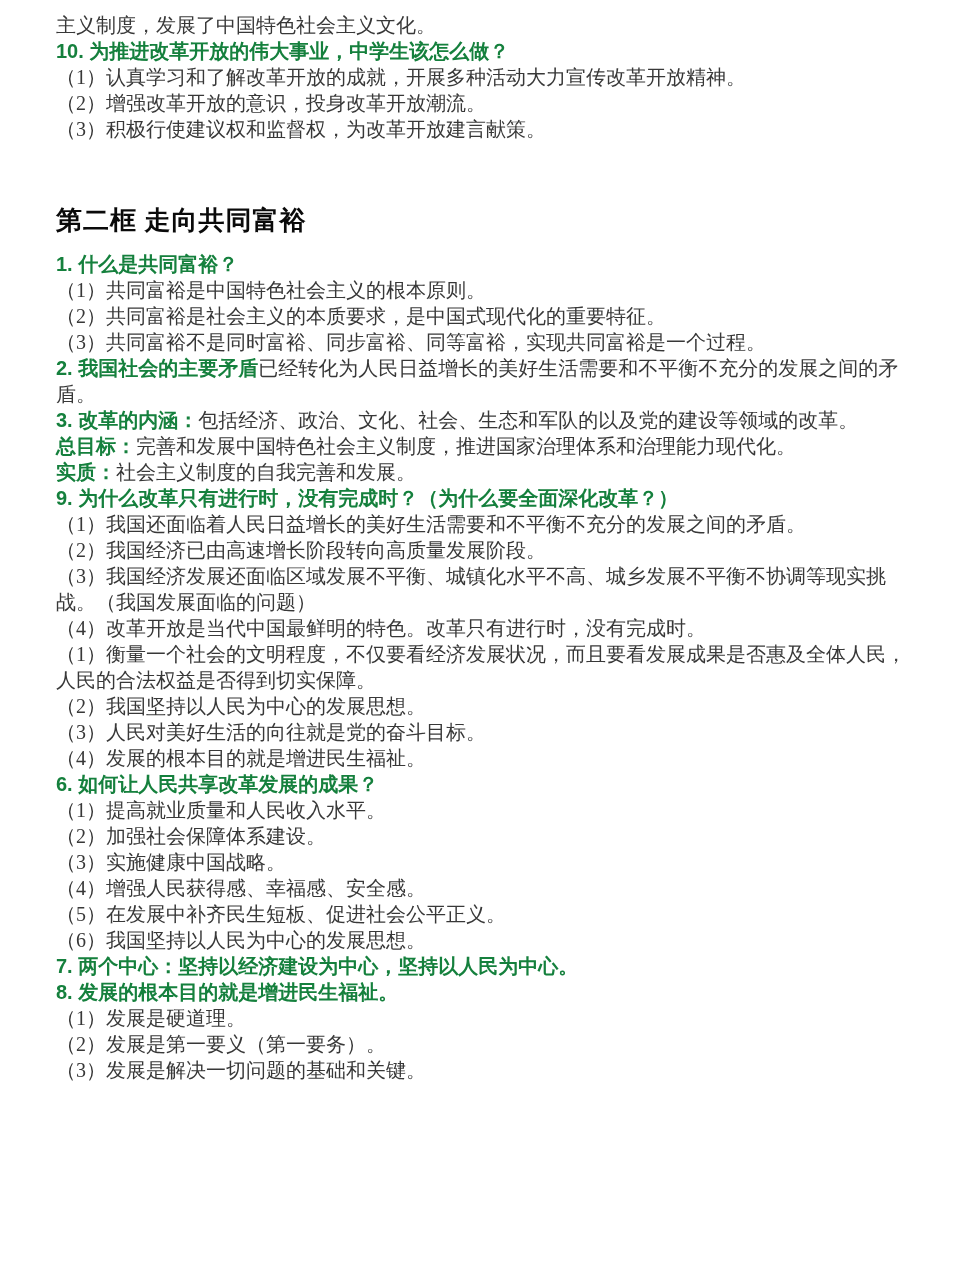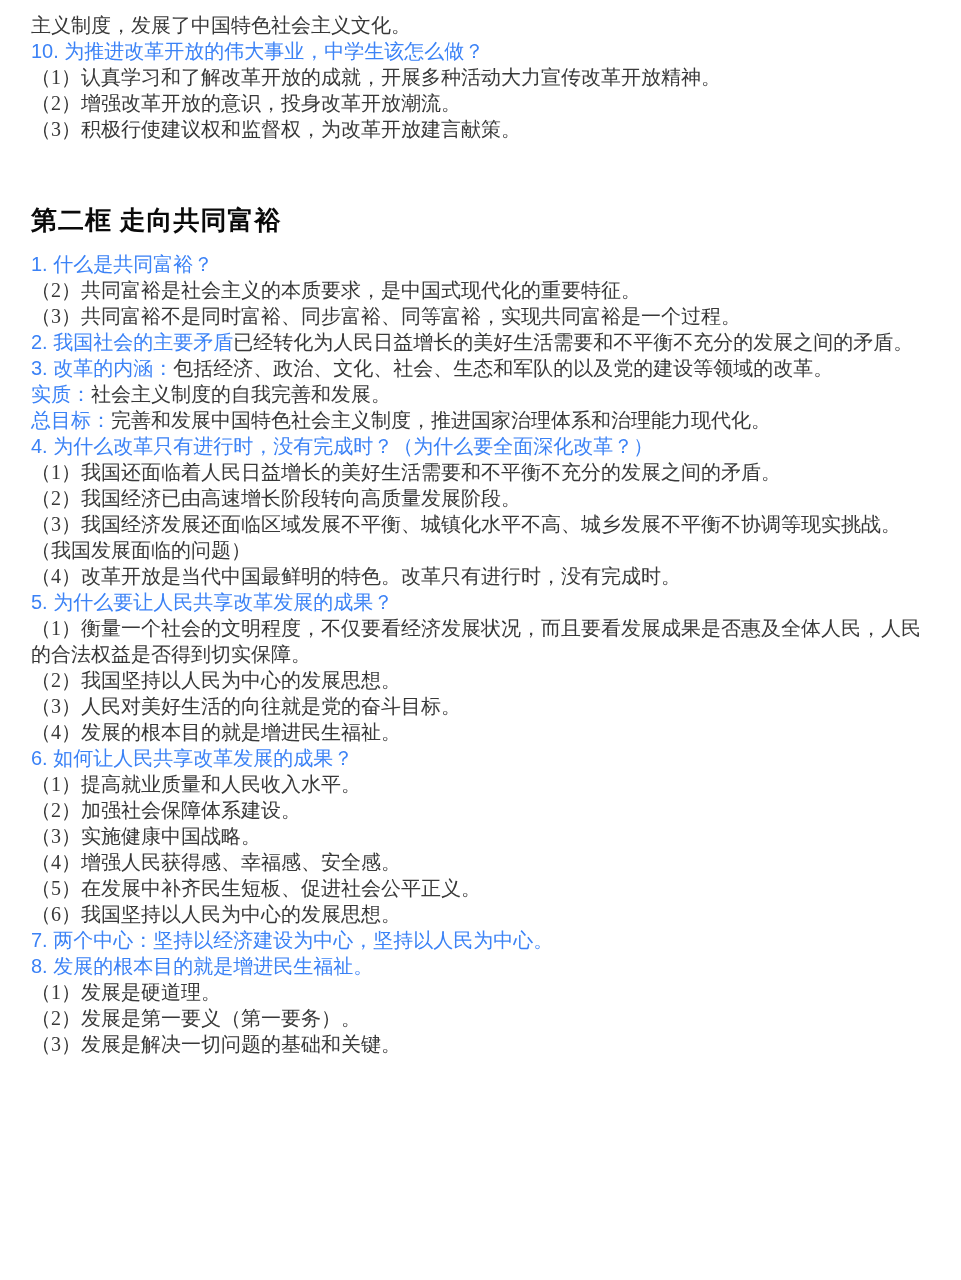--- a/index.html
+++ b/index.html
@@ -10,41 +10,41 @@
   body {
     width: 961px;
     height: 1280px;
     overflow: hidden;
     font-family: "Liberation Serif", serif;
   }
   .doc {
     box-sizing: border-box;
     width: 961px;
     height: 1084px;
-    padding: 12px 38px 0 31px;
+    padding: 12px 38px 0 56px;
     background: #ffffff;
     filter: blur(0.3px);
   }
   .line {
     margin: 0;
     font-size: 20px;
     line-height: 26px;
     color: #383838;
     word-break: break-all;
     overflow-wrap: anywhere;
   }
   .run {
     font-family: "Liberation Serif", serif;
     color: #383838;
     font-weight: 400;
   }
   .run.bold {
     font-family: "Liberation Sans", sans-serif;
-    font-weight: 400;
-    color: #3b82f6;
+    font-weight: 700;
+    color: #15803d;
   }
   .section-heading {
     margin: 63px 0 14px 0;
     font-family: Liberation Serif, serif;
     font-weight: 700;
     font-size: 26px;
     line-height: 32px;
     color: #0a0a0a;
     letter-spacing: 1px;
   }
@@ -56,32 +56,32 @@
   <div id="intro-block">
       <p class="line"><span class="run">主义制度，发展了中国特色社会主义文化。</span></p>
       <p class="line"><span class="run bold">10. 为推进改革开放的伟大事业，中学生该怎么做？</span></p>
       <p class="line"><span class="run">（1）认真学习和了解改革开放的成就，开展多种活动大力宣传改革开放精神。</span></p>
       <p class="line"><span class="run">（2）增强改革开放的意识，投身改革开放潮流。</span></p>
       <p class="line"><span class="run">（3）积极行使建议权和监督权，为改革开放建言献策。</span></p>
     </div>
   <h1 class="section-heading">第二框 走向共同富裕</h1>
   <div id="body-block">
       <p class="line"><span class="run bold">1. 什么是共同富裕？</span></p>
+      <p class="line"><span class="run">（1）共同富裕是中国特色社会主义的根本原则。</span></p>
       <p class="line"><span class="run">（2）共同富裕是社会主义的本质要求，是中国式现代化的重要特征。</span></p>
       <p class="line"><span class="run">（3）共同富裕不是同时富裕、同步富裕、同等富裕，实现共同富裕是一个过程。</span></p>
       <p class="line"><span class="run bold">2. 我国社会的主要矛盾</span><span class="run">已经转化为人民日益增长的美好生活需要和不平衡不充分的发展之间的矛盾。</span></p>
       <p class="line"><span class="run bold">3. 改革的内涵：</span><span class="run">包括经济、政治、文化、社会、生态和军队的以及党的建设等领域的改革。</span></p>
+      <p class="line"><span class="run bold">总目标：</span><span class="run">完善和发展中国特色社会主义制度，推进国家治理体系和治理能力现代化。</span></p>
       <p class="line"><span class="run bold">实质：</span><span class="run">社会主义制度的自我完善和发展。</span></p>
-      <p class="line"><span class="run bold">总目标：</span><span class="run">完善和发展中国特色社会主义制度，推进国家治理体系和治理能力现代化。</span></p>
-      <p class="line"><span class="run bold">4. 为什么改革只有进行时，没有完成时？（为什么要全面深化改革？）</span></p>
+      <p class="line"><span class="run bold">9. 为什么改革只有进行时，没有完成时？（为什么要全面深化改革？）</span></p>
       <p class="line"><span class="run">（1）我国还面临着人民日益增长的美好生活需要和不平衡不充分的发展之间的矛盾。</span></p>
       <p class="line"><span class="run">（2）我国经济已由高速增长阶段转向高质量发展阶段。</span></p>
       <p class="line"><span class="run">（3）我国经济发展还面临区域发展不平衡、城镇化水平不高、城乡发展不平衡不协调等现实挑战。（我国发展面临的问题）</span></p>
       <p class="line"><span class="run">（4）改革开放是当代中国最鲜明的特色。改革只有进行时，没有完成时。</span></p>
-      <p class="line"><span class="run bold">5. 为什么要让人民共享改革发展的成果？</span></p>
       <p class="line"><span class="run">（1）衡量一个社会的文明程度，不仅要看经济发展状况，而且要看发展成果是否惠及全体人民，人民的合法权益是否得到切实保障。</span></p>
       <p class="line"><span class="run">（2）我国坚持以人民为中心的发展思想。</span></p>
       <p class="line"><span class="run">（3）人民对美好生活的向往就是党的奋斗目标。</span></p>
       <p class="line"><span class="run">（4）发展的根本目的就是增进民生福祉。</span></p>
       <p class="line"><span class="run bold">6. 如何让人民共享改革发展的成果？</span></p>
       <p class="line"><span class="run">（1）提高就业质量和人民收入水平。</span></p>
       <p class="line"><span class="run">（2）加强社会保障体系建设。</span></p>
       <p class="line"><span class="run">（3）实施健康中国战略。</span></p>
       <p class="line"><span class="run">（4）增强人民获得感、幸福感、安全感。</span></p>
       <p class="line"><span class="run">（5）在发展中补齐民生短板、促进社会公平正义。</span></p>

